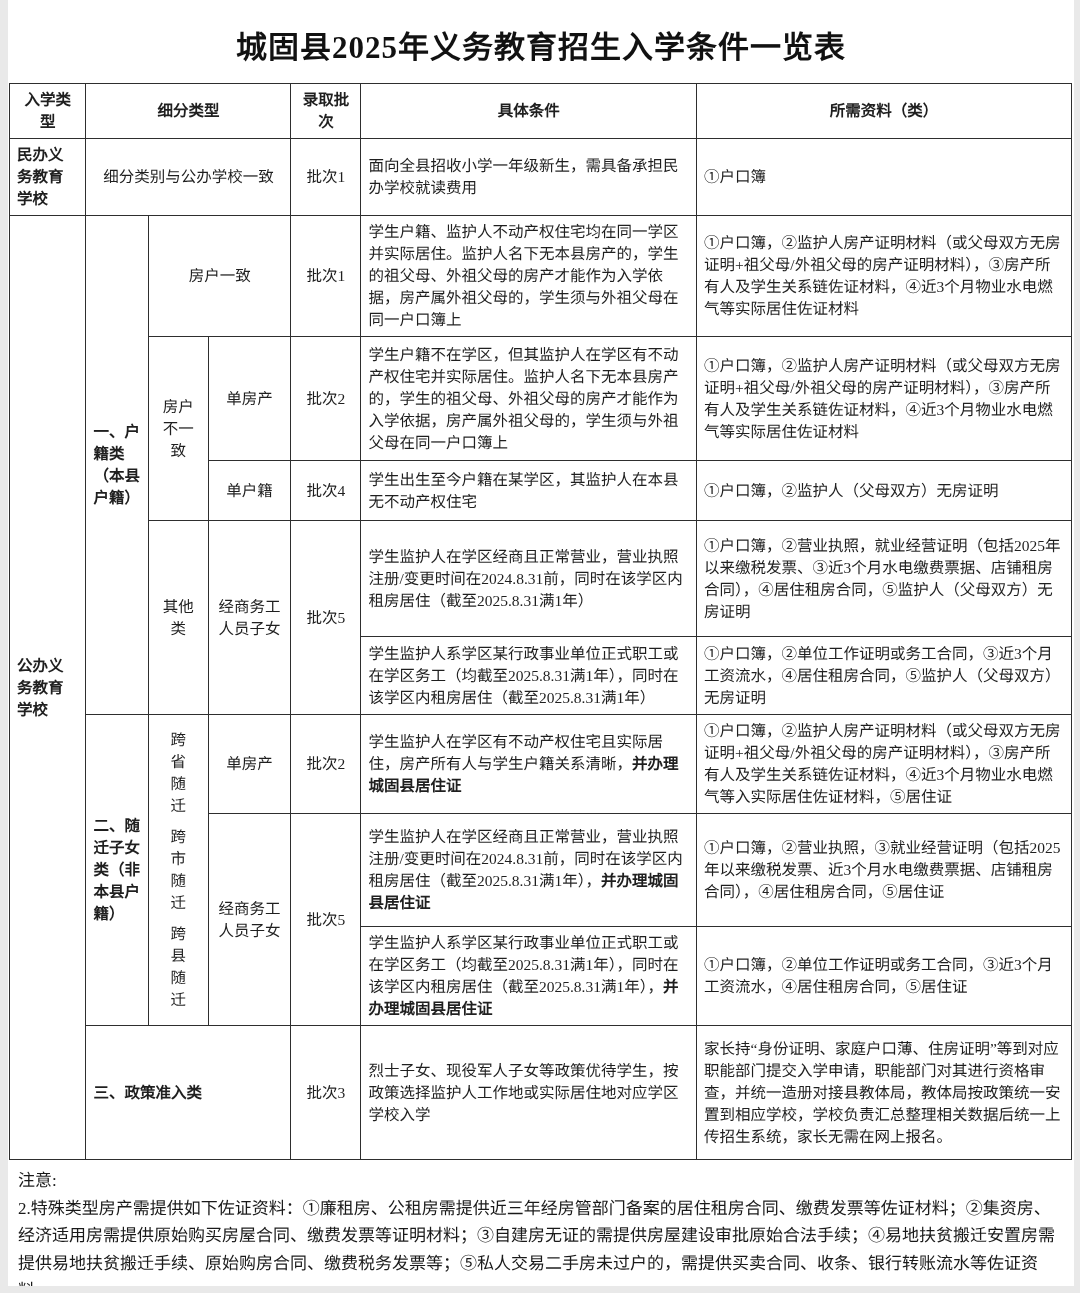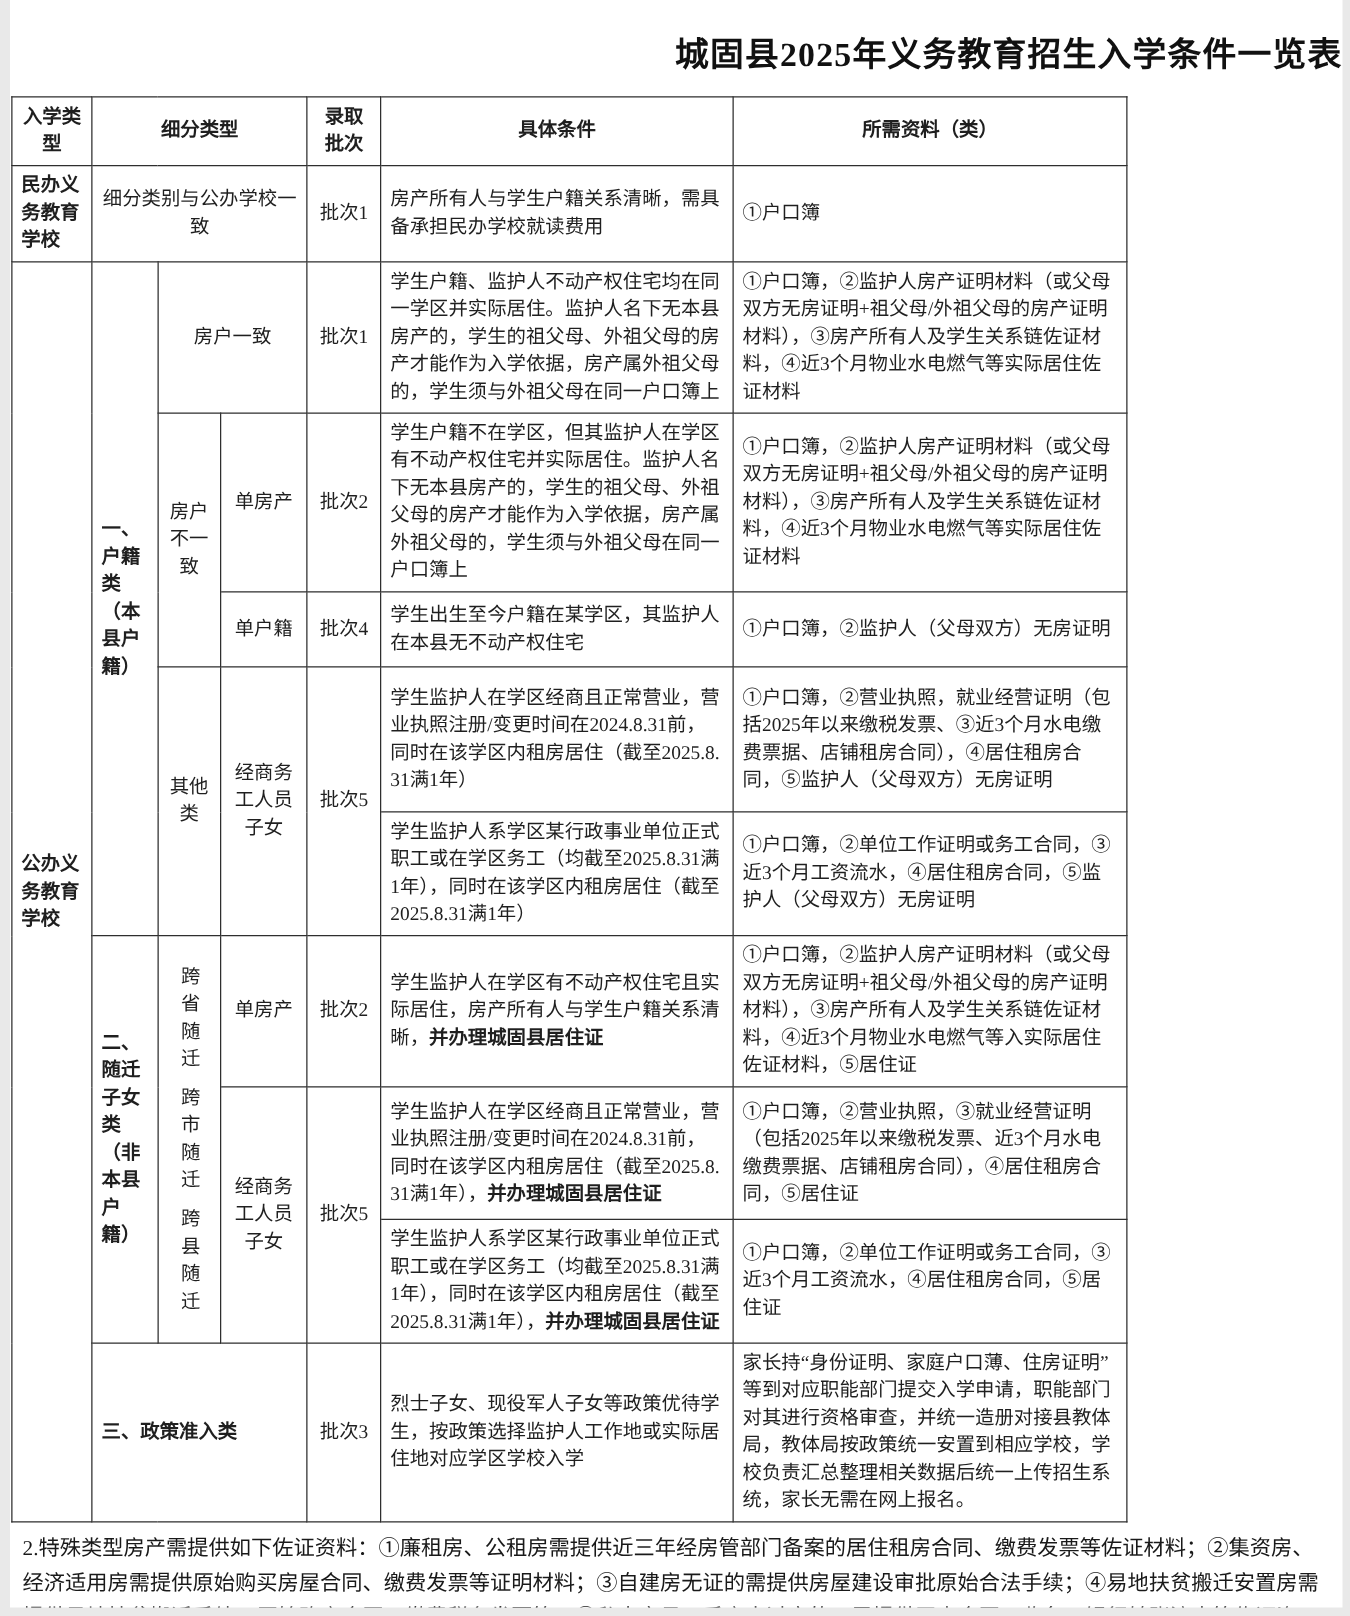--- a/index.html
+++ b/index.html
@@ -8,27 +8,27 @@
     background:#e9e9e9;
     font-family:"Liberation Serif","DejaVu Serif",serif;
     color:#1f1f1f;
     -webkit-font-smoothing:antialiased;
   }
   .page{
     position:absolute;left:8px;top:0;width:1066px;height:1286px;
     background:#ffffff;overflow:hidden;
   }
   .doc-title{
-    text-align:right;
-    font-size:27px;font-weight:bold;color:#111;
+    text-align:center;
+    font-size:31px;font-weight:bold;color:#111;
     padding:22px 0 16px 0;letter-spacing:1px;
   }
   table.enroll{
     border-collapse:collapse;table-layout:fixed;
-    width:893px;margin-left:1px;
+    width:1063px;margin-left:1px;
   }
   table.enroll td{
     border:1.6px solid #2e2e2e;
     vertical-align:middle;
     font-size:15.5px;line-height:1.42;
     padding:5px 7px;
     overflow:hidden;
     word-break:break-all;
   }
   td.hdr{
@@ -82,21 +82,21 @@
       <td class="hdr" colspan="3">细分类型</td>
       <td class="hdr">录取批次</td>
       <td class="hdr">具体条件</td>
       <td class="hdr">所需资料（类）</td>
     </tr>
 
     <tr class="h-minban">
       <td class="lbl">民办义务教育学校</td>
       <td class="c" colspan="3">细分类别与公办学校一致</td>
       <td class="c">批次1</td>
-      <td class="cond">房产所有人与学生户籍关系清晰，需具备承担民办学校就读费用</td>
+      <td class="cond">面向全县招收小学一年级新生，需具备承担民办学校就读费用</td>
       <td class="mat">①户口簿</td>
     </tr>
 
     <tr class="h-fy">
       <td class="lbl" rowspan="9">公办义务教育学校</td>
       <td class="lbl" rowspan="5">一、户籍类（本县户籍）</td>
       <td class="c" colspan="2">房户一致</td>
       <td class="c">批次1</td>
       <td class="cond">学生户籍、监护人不动产权住宅均在同一学区并实际居住。监护人名下无本县房产的，学生的祖父母、外祖父母的房产才能作为入学依据，房产属外祖父母的，学生须与外祖父母在同一户口簿上</td>
       <td class="mat">①户口簿，②监护人房产证明材料（或父母双方无房证明+祖父母/外祖父母的房产证明材料），③房产所有人及学生关系链佐证材料，④近3个月物业水电燃气等实际居住佐证材料</td>
@@ -158,16 +158,17 @@
     <tr class="h-s3">
       <td class="lbl" colspan="3">三、政策准入类</td>
       <td class="c">批次3</td>
       <td class="cond">烈士子女、现役军人子女等政策优待学生，按政策选择监护人工作地或实际居住地对应学区学校入学</td>
       <td class="mat">家长持“身份证明、家庭户口薄、住房证明”等到对应职能部门提交入学申请，职能部门对其进行资格审查，并统一造册对接县教体局，教体局按政策统一安置到相应学校，学校负责汇总整理相关数据后统一上传招生系统，家长无需在网上报名。</td>
     </tr>
   </tbody>
     </table>
 
   <div class="notes">
+    <p class="nt">注意:</p>
     <p>2.特殊类型房产需提供如下佐证资料：①廉租房、公租房需提供近三年经房管部门备案的居住租房合同、缴费发票等佐证材料；②集资房、经济适用房需提供原始购买房屋合同、缴费发票等证明材料；③自建房无证的需提供房屋建设审批原始合法手续；④易地扶贫搬迁安置房需提供易地扶贫搬迁手续、原始购房合同、缴费税务发票等；⑤私人交易二手房未过户的，需提供买卖合同、收条、银行转账流水等佐证资料。</p>
   </div>
 
 </div>
 
 </body></html>

